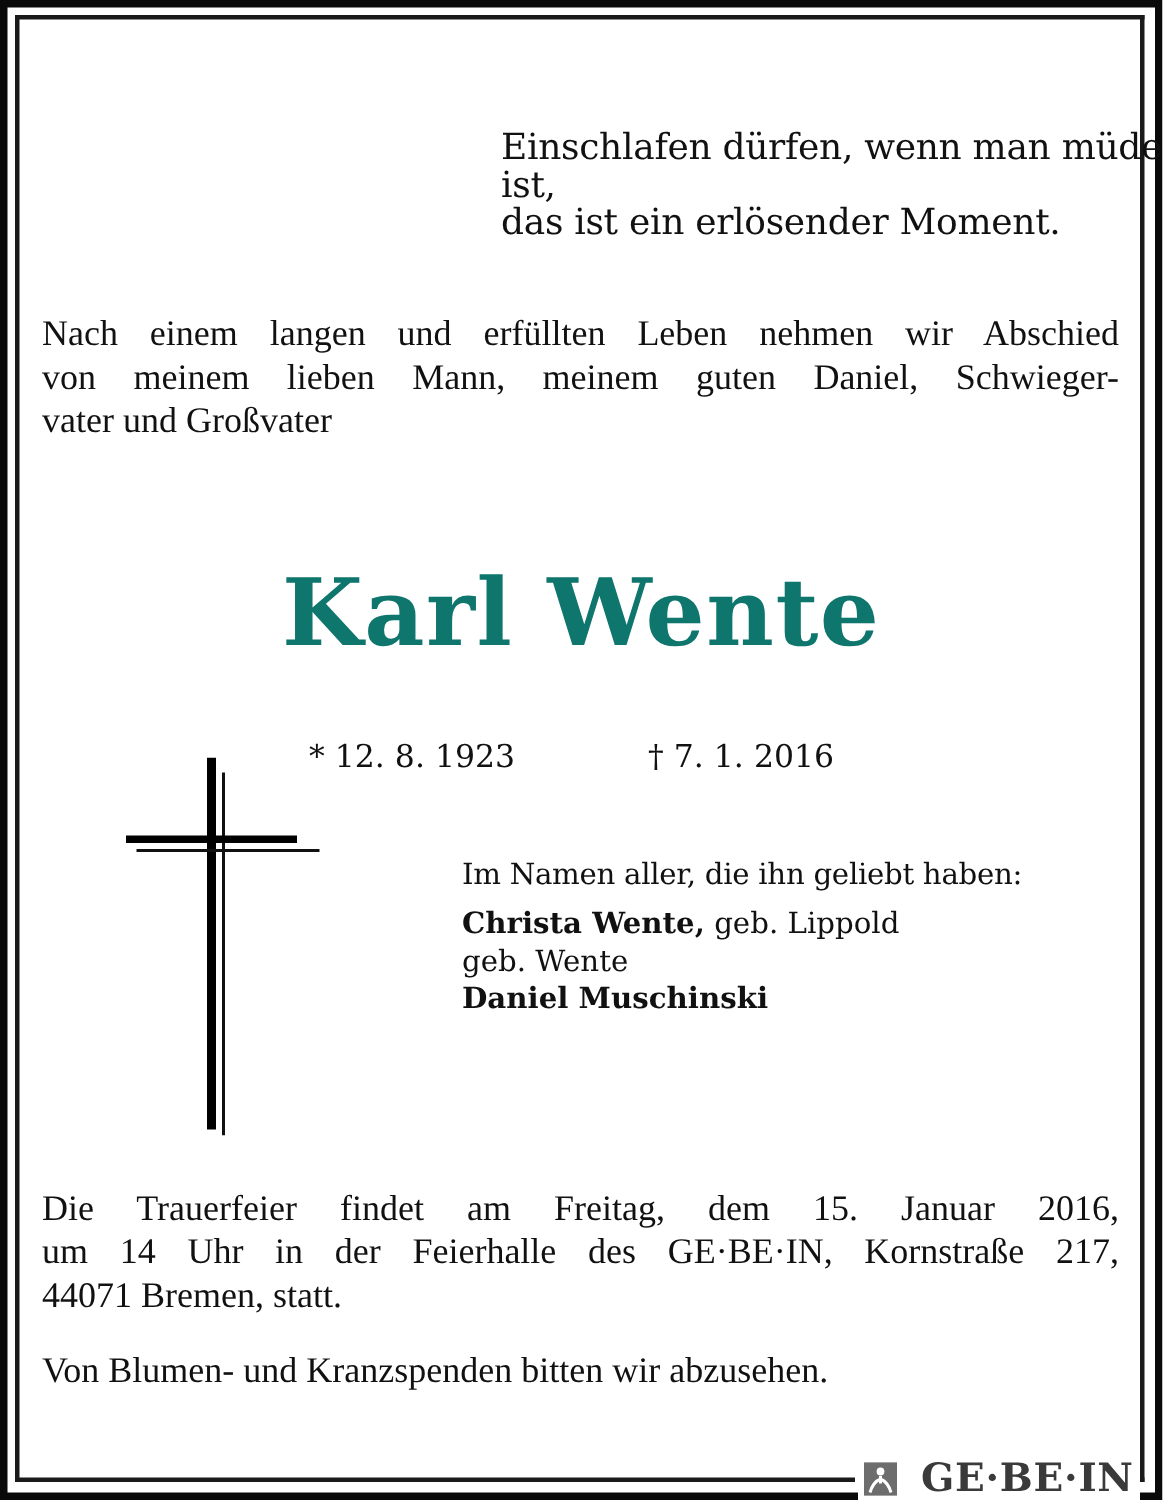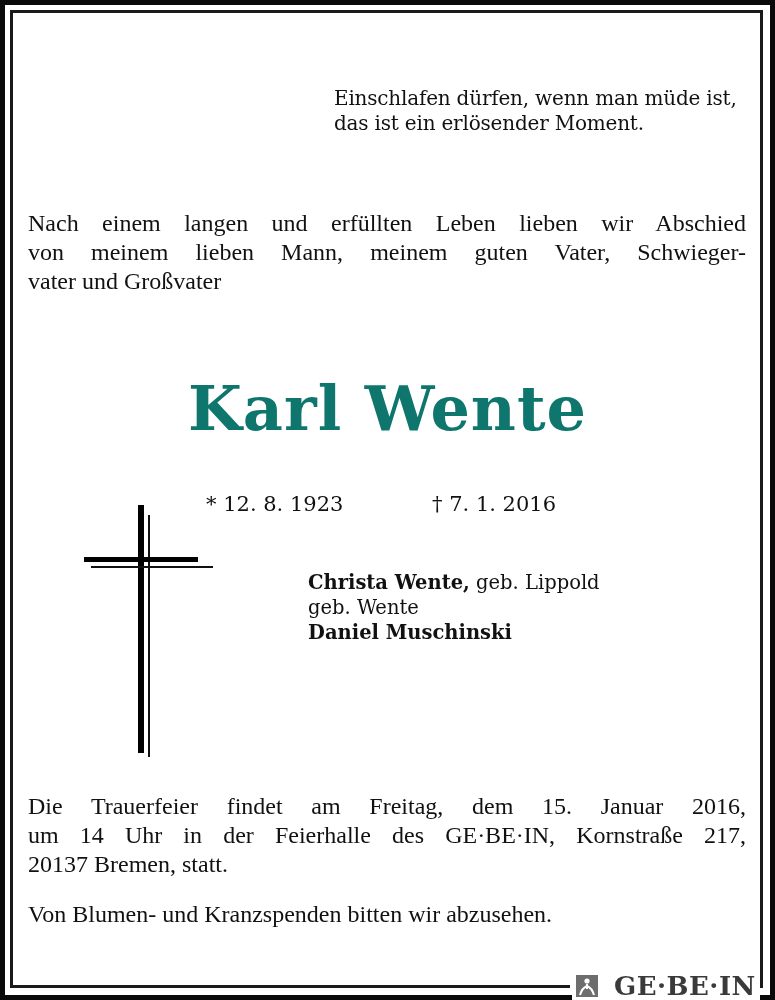--- a/index.html
+++ b/index.html
@@ -1,21 +1,21 @@
 <!DOCTYPE html>
 <html><head>
 <meta charset="utf-8">
 <style>
   html, body { margin: 0; padding: 0; background: #ffffff; }
   body { width: 775px; height: 1000px; position: relative; overflow: hidden; font-family: "DejaVu Serif", "Liberation Serif", serif; color: #111; }
   .outer-frame { position: absolute; left: 0; top: 0; width: 775px; height: 1000px; box-sizing: border-box; border: 5px solid #0a0a0a; }
   .inner-frame { position: absolute; left: 10px; top: 10px; width: 753px; height: 978px; box-sizing: border-box; border: 3px solid #1a1a1a; border-bottom: none; }
   .inner-bottom-left { position: absolute; left: 10px; top: 985px; width: 560px; height: 3px; background: #1a1a1a; }
   .inner-bottom-right { position: absolute; left: 752px; top: 985px; width: 11px; height: 3px; background: #1a1a1a; }
-  .motto { position: absolute; left: 334px; top: 86px; font-size: 20px; line-height: 25px; font-family: "DejaVu Serif", serif; letter-spacing: -0.2px; }
+  .motto { position: absolute; left: 334px; top: 86px; font-size: 24px; line-height: 25px; font-family: "DejaVu Serif", serif; letter-spacing: -0.2px; }
   .intro { position: absolute; left: 28px; top: 209px; width: 718px; font-family: "Liberation Serif", serif; font-size: 24px; line-height: 29px; text-align: justify; text-align-last: left; }
   .intro span { display: block; }
   .intro .just { text-align: justify; text-align-last: justify; }
   .name { position: absolute; left: 0; width: 775px; top: 371px; text-align: center; font-family: "DejaVu Serif", serif; font-weight: bold; font-size: 62px; line-height: 76px; letter-spacing: 1px; color: #0f766e; }
   .dates { position: absolute; top: 490px; font-size: 21px; line-height: 28px; font-family: "DejaVu Serif", serif; }
   .birth { left: 206px; }
   .death { left: 432px; }
   .cross { position: absolute; left: 84px; top: 505px; width: 132px; height: 252px; }
   .mourners { position: absolute; left: 308px; top: 570px; font-family: "DejaVu Serif", serif; font-size: 19.5px; line-height: 25px; }
   .mourners .lead { margin-bottom: 8px; letter-spacing: -0.2px; }
@@ -35,47 +35,48 @@
 <div class="inner-frame"></div>
 <div class="inner-bottom-left"></div>
 <div class="inner-bottom-right"></div>
 
 <div class="motto">
   <div>Einschlafen dürfen, wenn man müde ist,</div>
   <div>das ist ein erlösender Moment.</div>
 </div>
 
 <div class="intro">
-  <span class="just">Nach einem langen und erfüllten Leben lieben wir Abschied</span>
-  <span class="just">von meinem lieben Mann, meinem guten Vater, Schwieger-</span>
+  <span class="just">Nach einem langen und erfüllten Leben nehmen wir Abschied</span>
+  <span class="just">von meinem lieben Mann, meinem guten Daniel, Schwieger-</span>
   <span>vater und Großvater</span>
 </div>
 
 <div class="name">Karl Wente</div>
 
 <div class="dates birth">* 12. 8. 1923</div>
 <div class="dates death">† 7. 1. 2016</div>
 
 <svg class="cross" viewBox="0 0 132 252" xmlns="http://www.w3.org/2000/svg">
   <rect x="54" y="0" width="6" height="248" fill="#000"></rect>
   <rect x="64" y="10" width="2" height="242" fill="#111"></rect>
   <rect x="0" y="52" width="114" height="5" fill="#000"></rect>
   <rect x="7" y="61" width="122" height="2" fill="#111"></rect>
 </svg>
 
 <div class="mourners">
+  <div class="lead">Im Namen aller, die ihn geliebt haben:</div>
   <div><b>Christa Wente,</b><span> geb. Lippold</span></div>
   <div><b></b><span>geb. Wente</span></div>
   <div><b>Daniel Muschinski</b><span></span></div>
 </div>
 
 <div class="funeral">
   <span class="just">Die Trauerfeier findet am Freitag, dem 15. Januar 2016,</span>
   <span class="just">um 14 Uhr in der Feierhalle des GE·BE·IN, Kornstraße 217,</span>
-  <span>20137 Bremen, statt.</span>
+  <span>44071 Bremen, statt.</span>
 </div>
 
 <div class="flowers">Von Blumen- und Kranzspenden bitten wir abzusehen.</div>
 
 <div class="logo">
   <svg class="logo-mark" viewBox="0 0 22 22" xmlns="http://www.w3.org/2000/svg">
     <rect x="0" y="0" width="22" height="22" fill="#6d6d6d"></rect>
     <circle cx="11" cy="6" r="2.6" fill="#fff"></circle>
     <path d="M11 9 L11 14 M11 11 Q6 13 4 20 M11 11 Q16 13 18 20" stroke="#fff" stroke-width="2" fill="none"></path>
   </svg>

